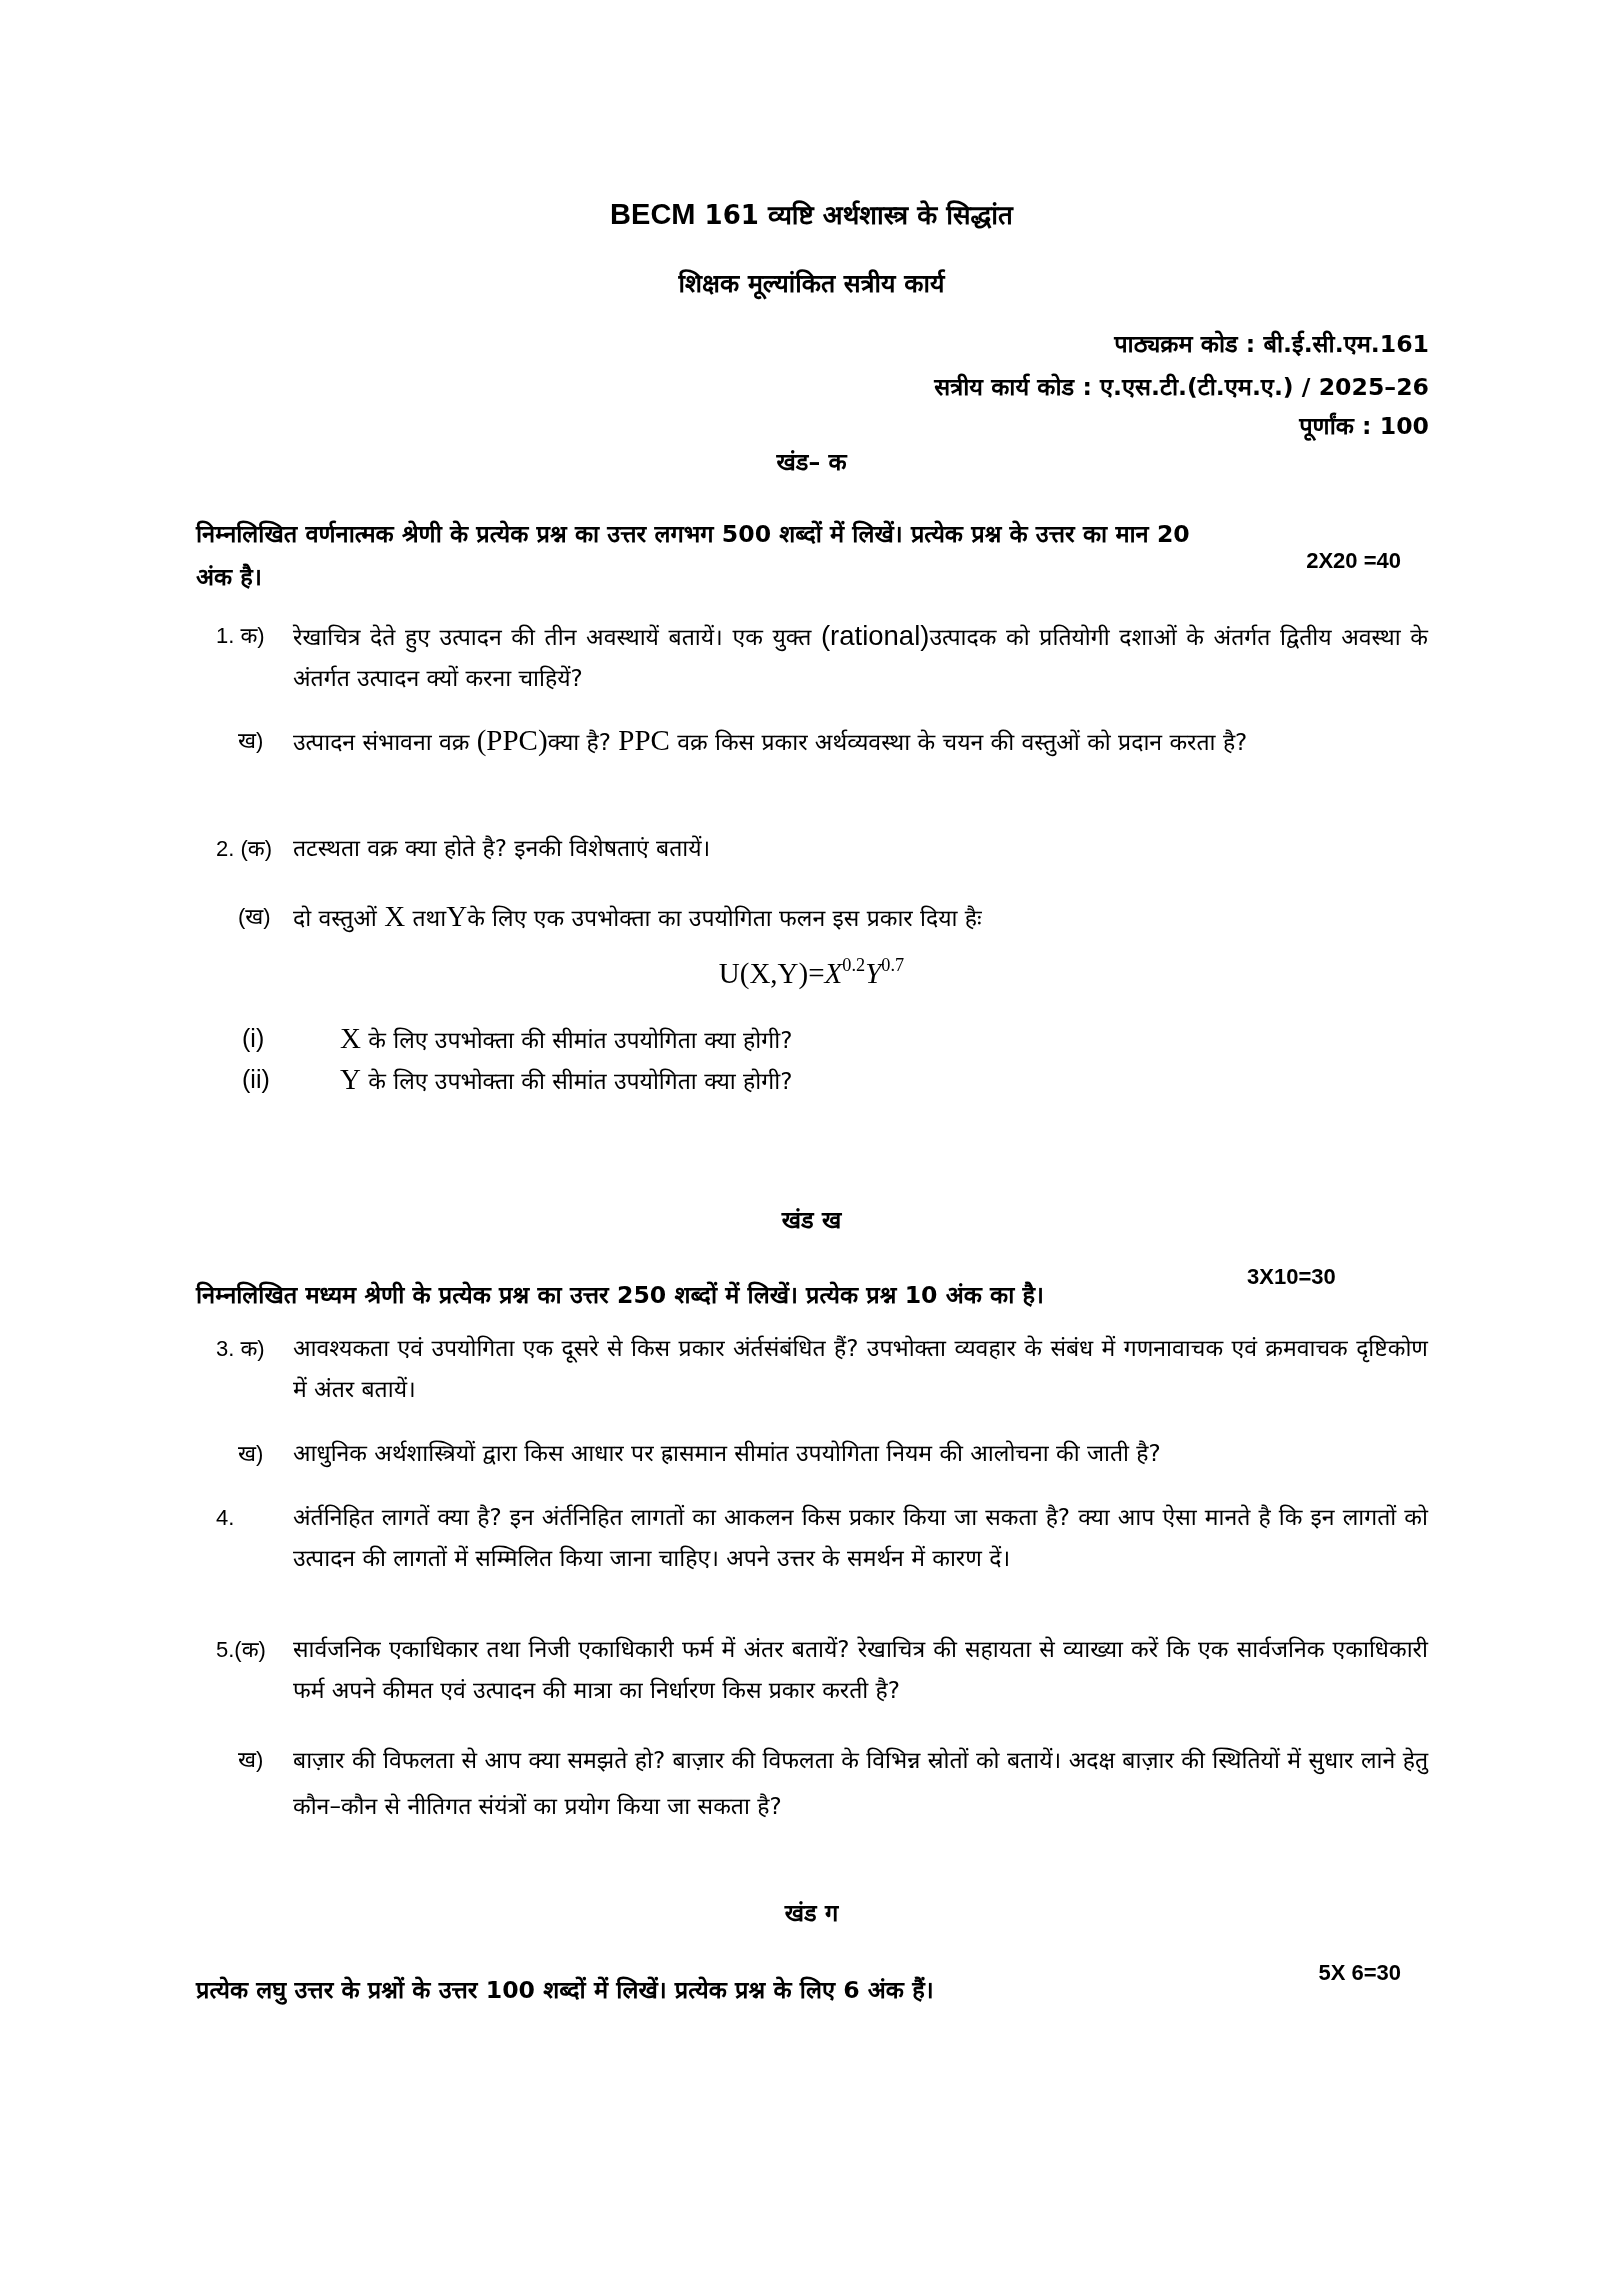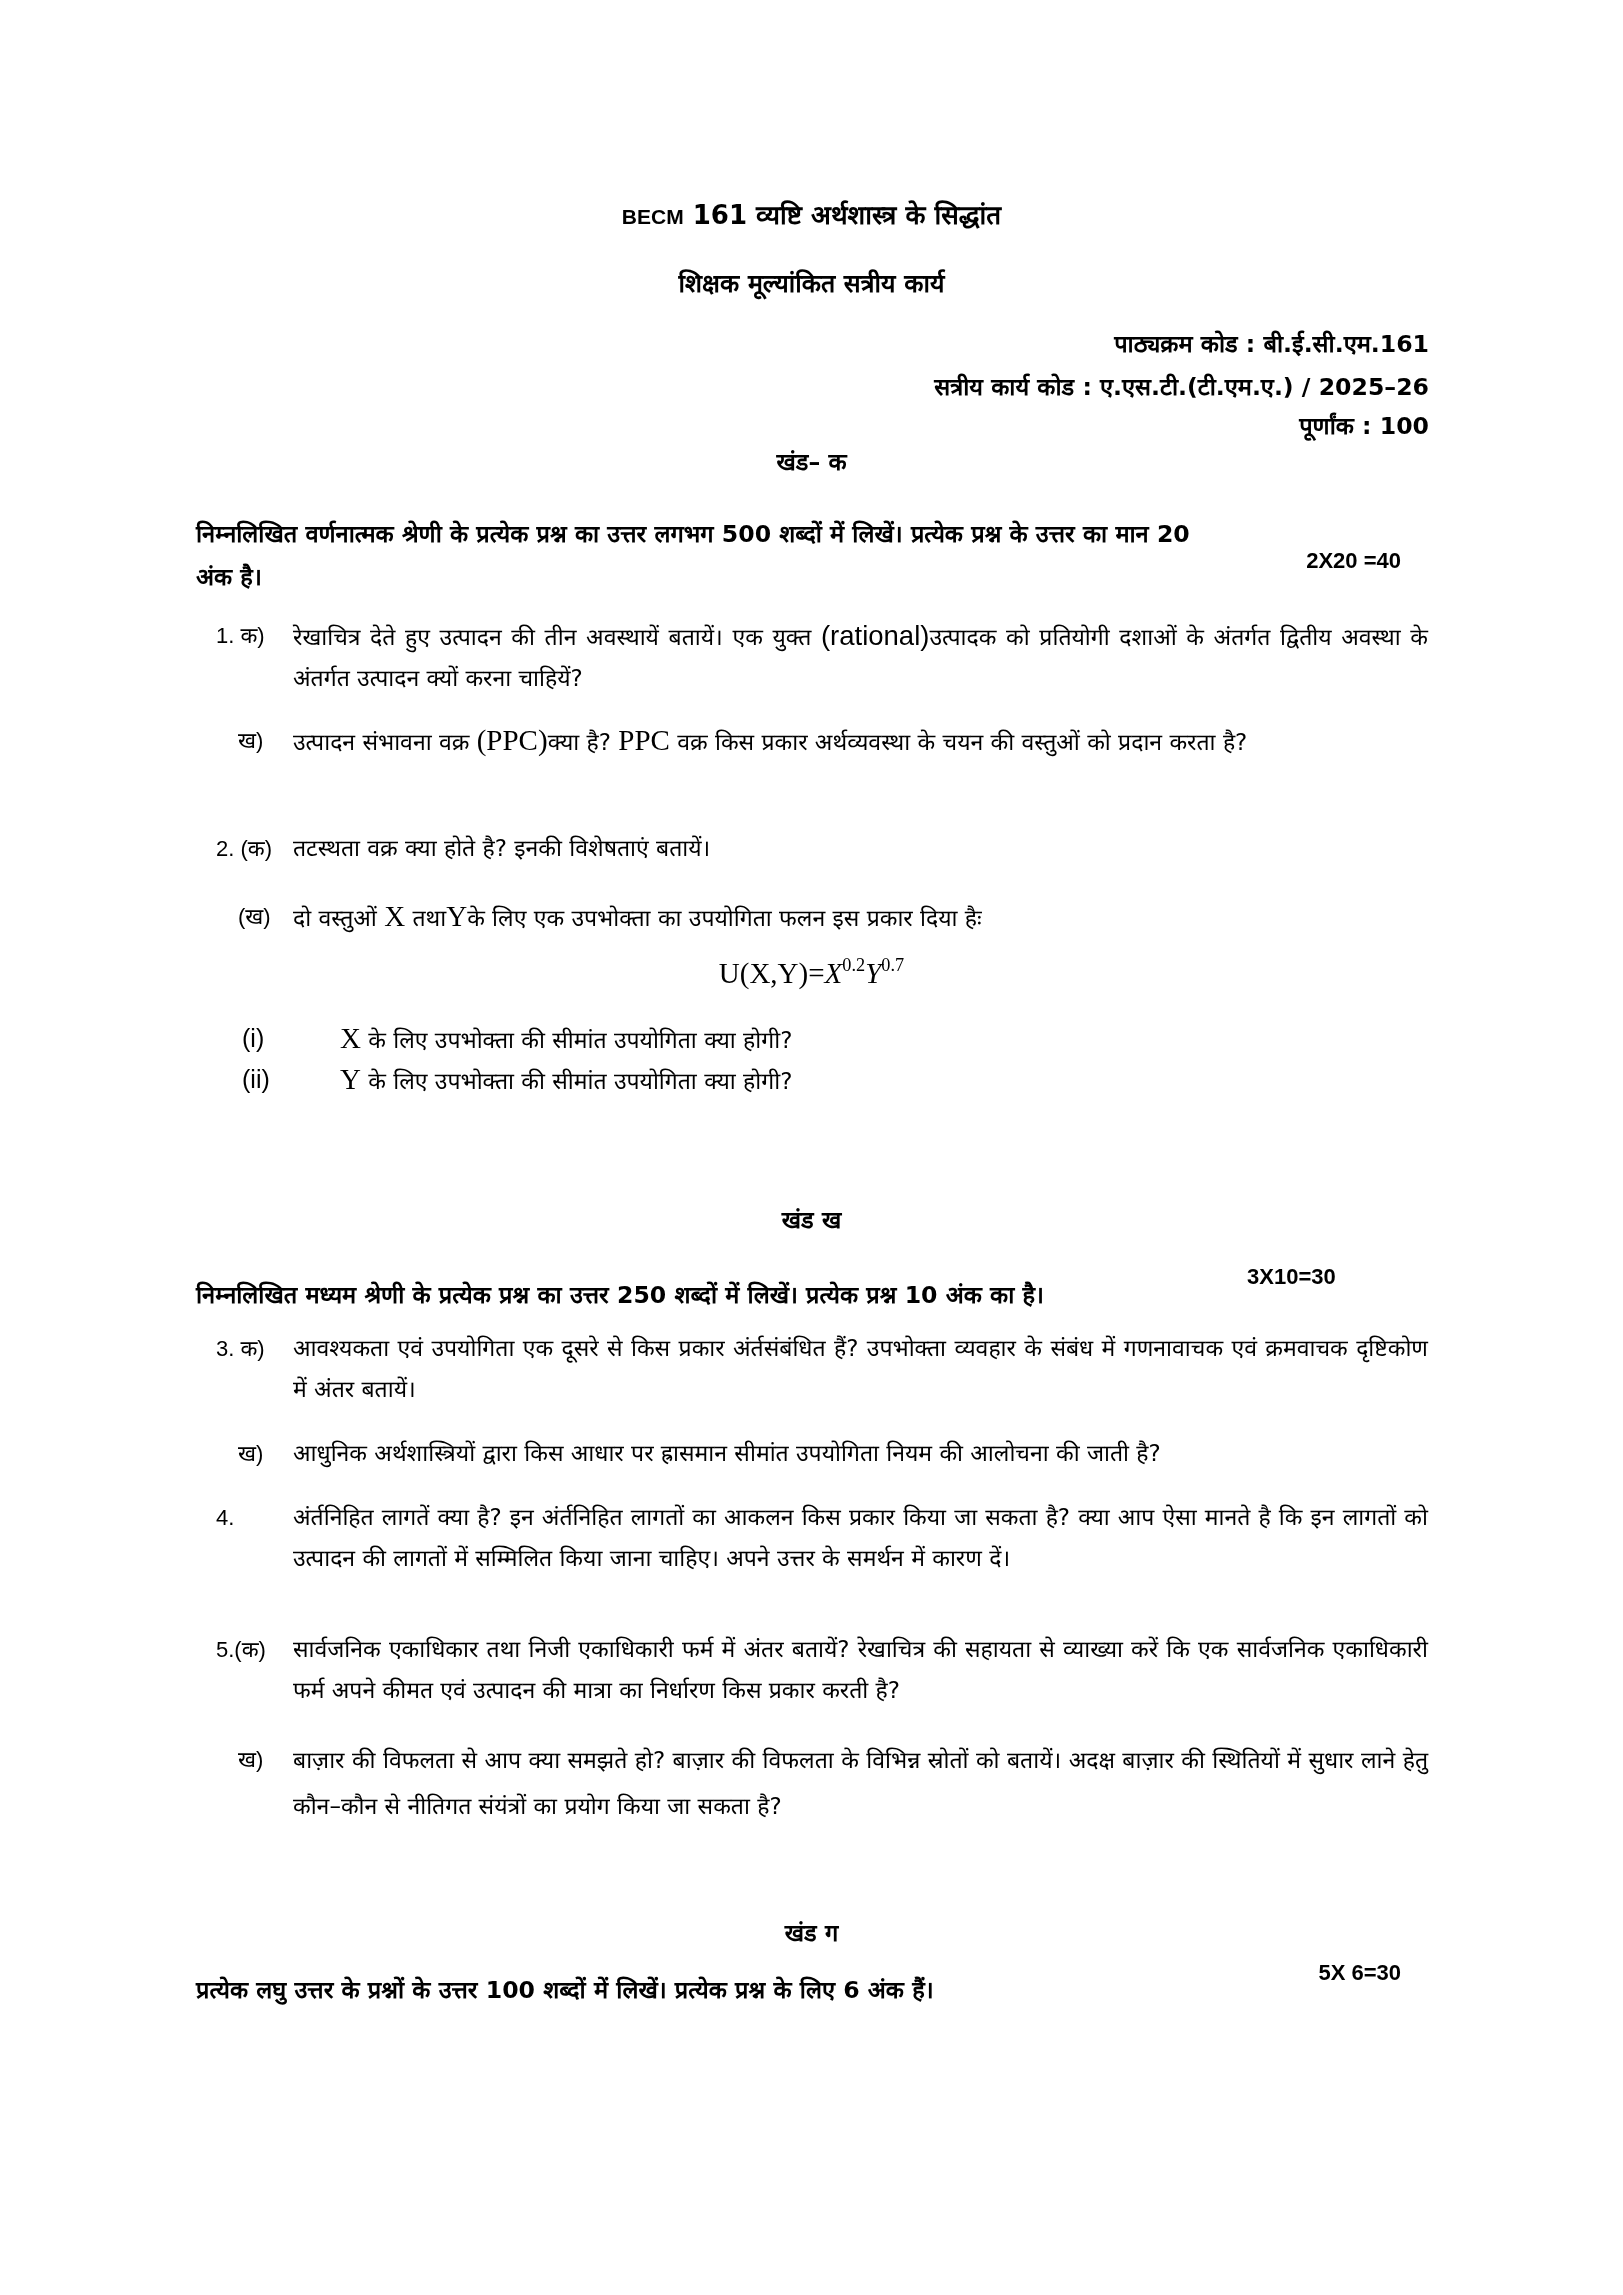--- a/index.html
+++ b/index.html
@@ -4,21 +4,21 @@
 <style>
   html, body { margin: 0; padding: 0; background: #ffffff; }
   body {
     width: 1623px; height: 2295px; position: relative; overflow: hidden;
     font-family: "DejaVu Sans", "Liberation Sans", sans-serif;
     color: #000000;
   }
   .page { position: absolute; left: 0; top: 0; width: 1623px; height: 2295px; }
   .center { position: absolute; left: 0; width: 1623px; text-align: center; font-weight: bold; }
   .title { top: 196px; font-size: 26px; }
-  .title .en { font-family: "Liberation Sans", sans-serif; font-weight: bold; font-size: 21px; }
+  .title .en { font-family: "Liberation Sans", sans-serif; font-weight: bold; font-size: 29px; }
   .subtitle { top: 265px; font-size: 25px; }
   .meta { position: absolute; right: 194px; text-align: right; font-weight: bold; font-size: 23.6px; }
   .meta1 { top: 327px; }
   .meta2 { top: 370px; }
   .meta3 { top: 409px; }
   .section-head { font-size: 23.6px; }
   .instr { position: absolute; left: 196px; width: 1230px; font-weight: bold; font-size: 23.6px; line-height: 43px; margin-top: 16px; }
   .marks { position: absolute; font-weight: bold; font-size: 22px; font-family: "Liberation Sans", sans-serif; }
   .q { position: absolute; left: 196px; width: 1230px; font-size: 23px; line-height: 41px; }
   .q .num { position: absolute; left: 0; top: 0; width: 92px; font-family: "Liberation Sans", sans-serif; font-size: 22px; margin-left: 20px; }
@@ -106,18 +106,18 @@
   </div>
   <div class="q" style="top:1629px; height:85px;">
     <span class="num">5.(क)</span>
     <div class="text">सार्वजनिक एकाधिकार तथा निजी एकाधिकारी फर्म में अंतर बतायें? रेखाचित्र की सहायता से व्याख्या करें कि एक सार्वजनिक एकाधिकारी फर्म अपने कीमत एवं उत्पादन की मात्रा का निर्धारण किस प्रकार करती है?</div>
   </div>
   <div class="q" style="top:1737px; height:92px; line-height:46px;">
     <span class="num" style="padding-left:22px;">ख)</span>
     <div class="text">बाज़ार की विफलता से आप क्या समझते हो? बाज़ार की विफलता के विभिन्न स्रोतों को बतायें। अदक्ष बाज़ार की स्थितियों में सुधार लाने हेतु कौन–कौन से नीतिगत संयंत्रों का प्रयोग किया जा सकता है?</div>
   </div>
 
-  <div class="center section-head" style="top:1896px;margin-top:20px;">खंड ग</div>
+  <div class="center section-head" style="top:1896px;">खंड ग</div>
   <div class="instr" style="top:1953px; width:982px;">प्रत्येक लघु उत्तर के प्रश्नों के उत्तर 100 शब्दों में लिखें। प्रत्येक प्रश्न के लिए 6 अंक हैं।</div>
   <div class="marks" style="top:1960px; right:222px;">5X 6=30</div>
 
 </div>
 
 
 </body></html>

